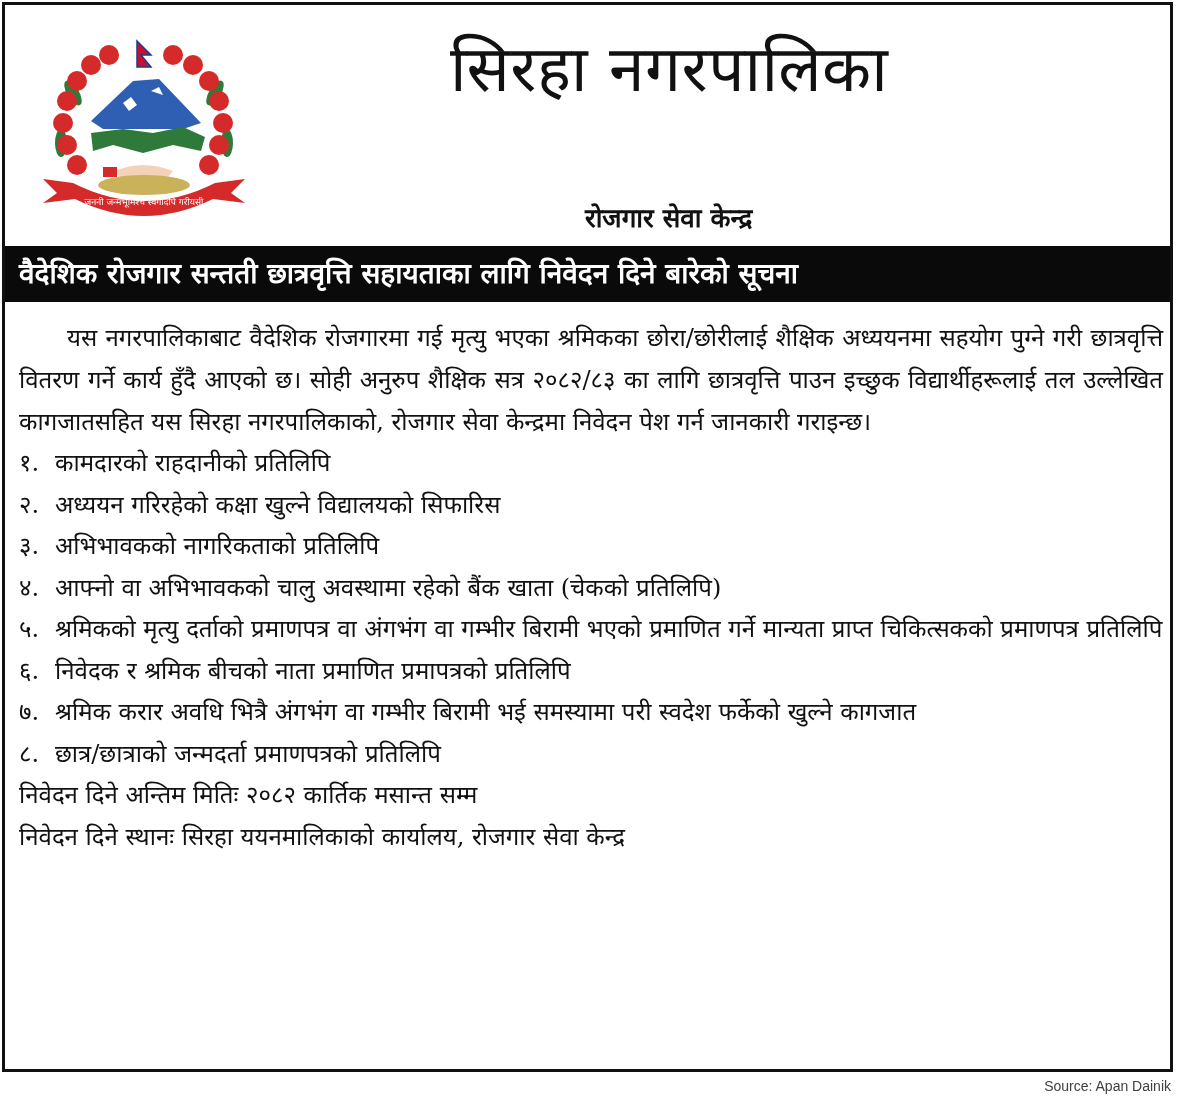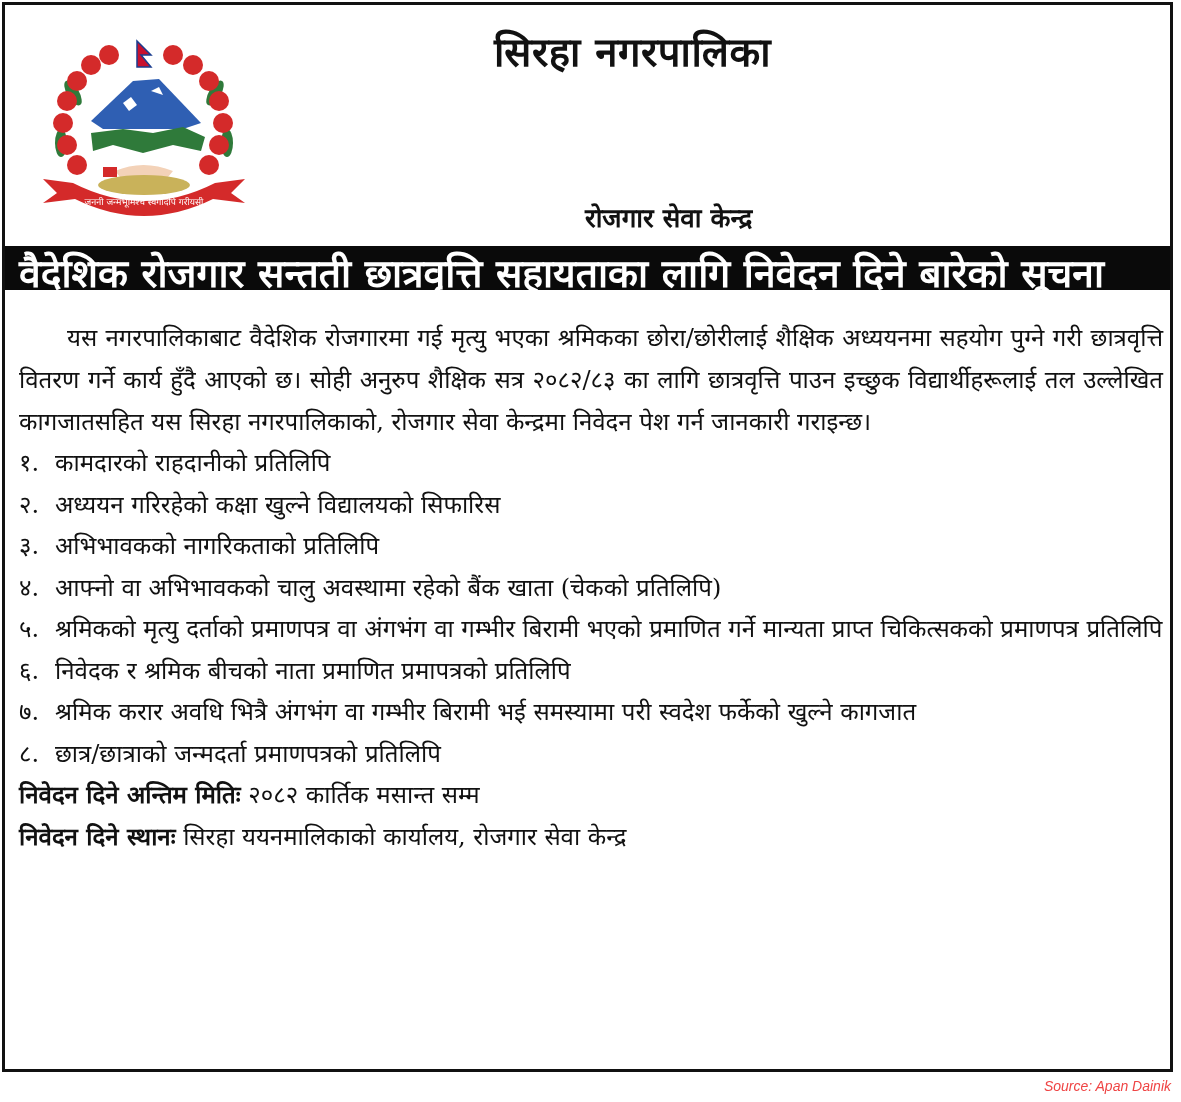--- a/index.html
+++ b/index.html
@@ -1,36 +1,36 @@
 <!DOCTYPE html>
 <html><head>
   <meta charset="utf-8">
   <style>
     html, body { margin: 0; padding: 0; background: #ffffff; }
     body { width: 1181px; height: 1102px; position: relative; overflow: hidden; font-family: "DejaVu Sans", sans-serif; color: #111; }
     .notice { position: absolute; left: 2px; top: 2px; width: 1171px; height: 1070px; border: 3px solid #111; box-sizing: border-box; background: #fff; }
     .header { position: absolute; left: 0; top: 0; width: 100%; height: 240px; }
     .logo { position: absolute; left: 28px; top: 28px; width: 222px; height: 185px; }
-    .t1 { position: absolute; left: 445px; top: 18px; font-size: 40px; font-weight: bold; letter-spacing: 0.5px; white-space: nowrap; margin-left: 44px; }
+    .t1 { position: absolute; left: 445px; top: 18px; font-size: 64px; font-weight: normal; letter-spacing: 0.5px; white-space: nowrap; }
     .t2 { position: absolute; left: 280px; top: 86px; font-size: 50px; font-weight: bold; white-space: nowrap; }
     .t3 { position: absolute; left: 492px; top: 152px; font-size: 26px; font-weight: bold; white-space: nowrap; }
     .t4 { position: absolute; left: 580px; top: 194px; font-size: 26px; font-weight: bold; white-space: nowrap; }
-    .banner { position: absolute; left: 0; top: 241px; width: 100%; height: 44px; background: #0a0a0a; color: #fff; font-size: 39px; font-weight: bold; line-height: 56px; padding-left: 14px; box-sizing: border-box; white-space: nowrap; overflow: hidden; }
+    .banner { position: absolute; left: 0; top: 241px; width: 100%; height: 56px; background: #0a0a0a; color: #fff; font-size: 28px; font-weight: bold; line-height: 56px; padding-left: 14px; box-sizing: border-box; white-space: nowrap; overflow: hidden; }
     .body { position: absolute; left: 14px; top: 300px; width: 1144px; font-family: "DejaVu Serif", serif; font-size: 24px; }
     .para { line-height: 42px; text-align: justify; margin: 12px 0 0 0; }
     .para .indent { display: inline-block; width: 48px; }
     .sec-h { font-family: "DejaVu Sans", sans-serif; font-weight: bold; font-size: 25px; line-height: 40px; margin-top: 2px; }
     .list { list-style: none; margin: 0; padding: 0; }
     .list li { line-height: 41.5px; display: flex; }
     .list .num { width: 36px; flex: none; }
     .list .txt { flex: 1; }
     .kv { line-height: 41.5px; }
-    .kv .k { font-family: "DejaVu Sans", sans-serif; font-weight: bold; }
+    .kv .k { font-family: "DejaVu Sans", sans-serif; font-weight: normal; }
     .note { font-family: "DejaVu Sans", sans-serif; font-weight: bold; line-height: 41.5px; }
-    .source { position: absolute; right: 10px; top: 1078px; font-family: "Liberation Sans", sans-serif; font-style: italic; font-size: 14px; color: #ef4444; }
+    .source { position: absolute; right: 10px; top: 1078px; font-family: "Liberation Sans", sans-serif; font-size: 14px; color: #404040; }
   </style>
 </head>
 <body>
 
 <div class="notice">
 
   <div class="header">
     <svg class="logo" viewBox="0 0 222 185">
 
       <g fill="#2f7a3a">

